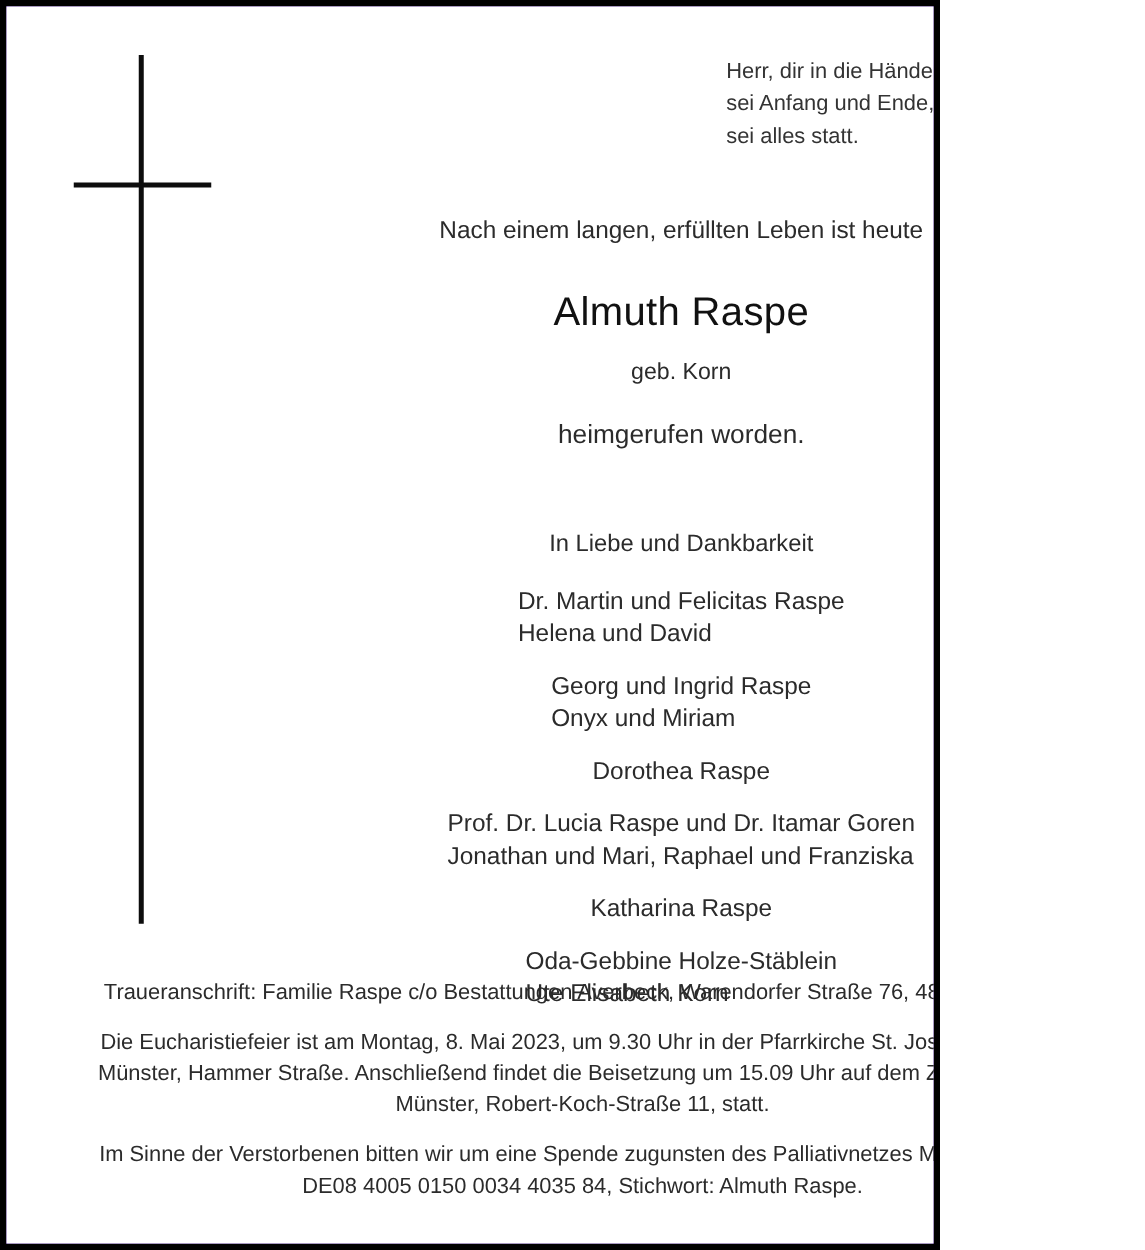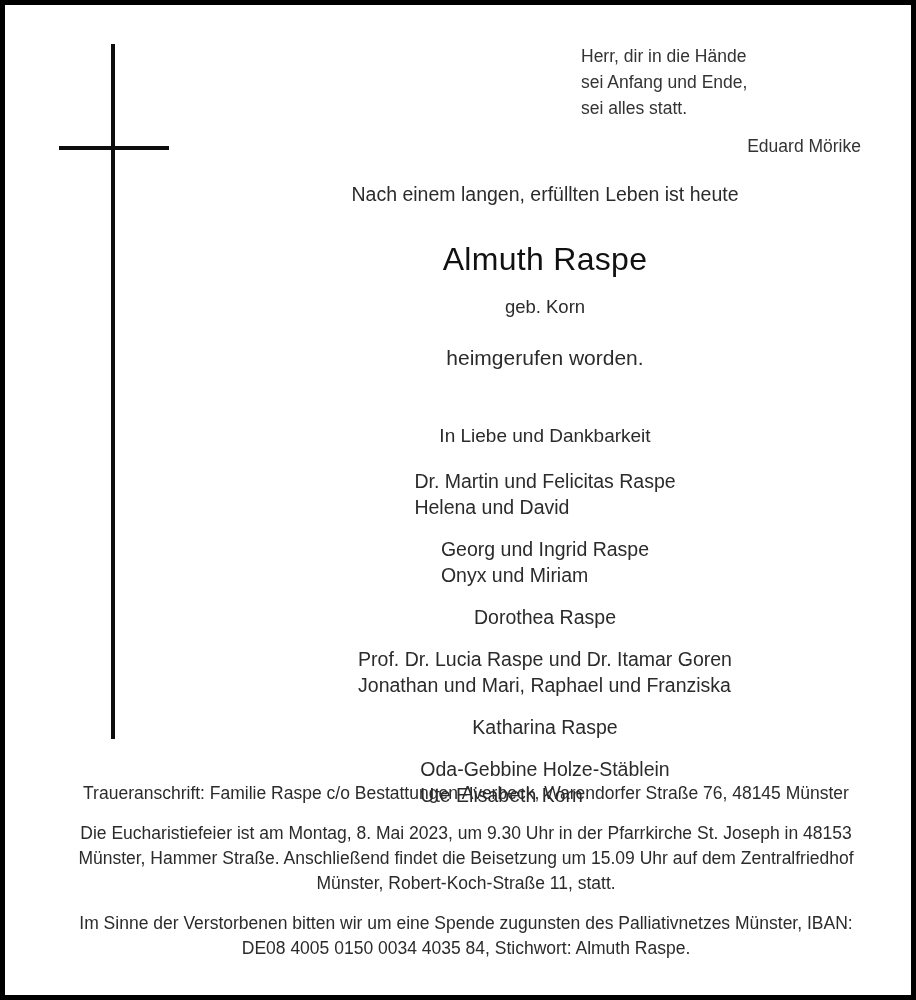--- a/index.html
+++ b/index.html
@@ -8,21 +8,21 @@
     padding: 0;
     background: #ffffff;
   }
   body {
     font-family: "Liberation Sans", sans-serif;
     -webkit-font-smoothing: antialiased;
   }
 
   .notice {
     position: relative;
-    width: 916px;
+    width: 752px;
     height: 1000px;
     box-sizing: border-box;
     background: #4c1d95;
     border: 5px solid #000000;
     overflow: hidden;
   }
 
   .sheet {
     position: relative;
     width: 100%;
@@ -78,21 +78,21 @@
     line-height: 26px;
     color: #333333;
     text-align: right;
     margin-top: 12px;
   }
 
   
   .center-block {
     position: absolute;
     left: 228px;
-    top: 176px;
+    top: 166px;
     width: 624px;
     text-align: center;
   }
   .lead-line {
     font-size: 19.5px;
     line-height: 26px;
     color: #2b2b2b;
   }
   .deceased-name {
     font-size: 32px;

